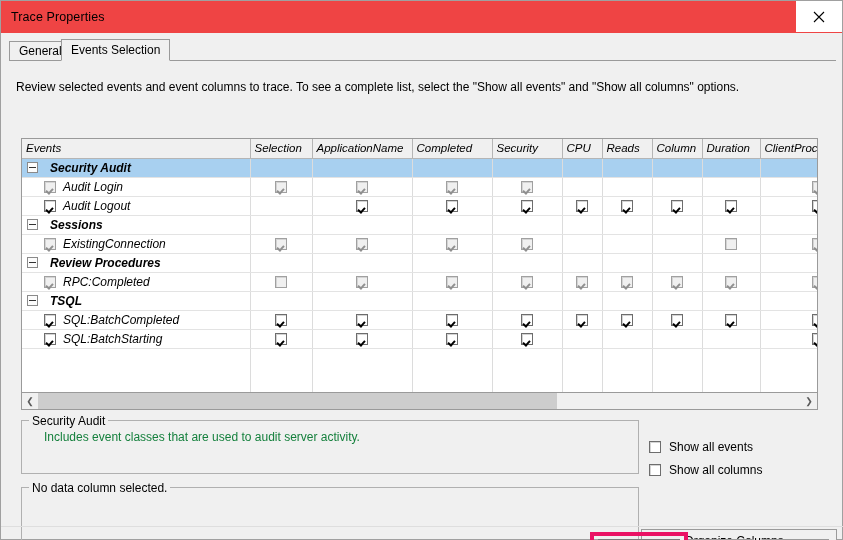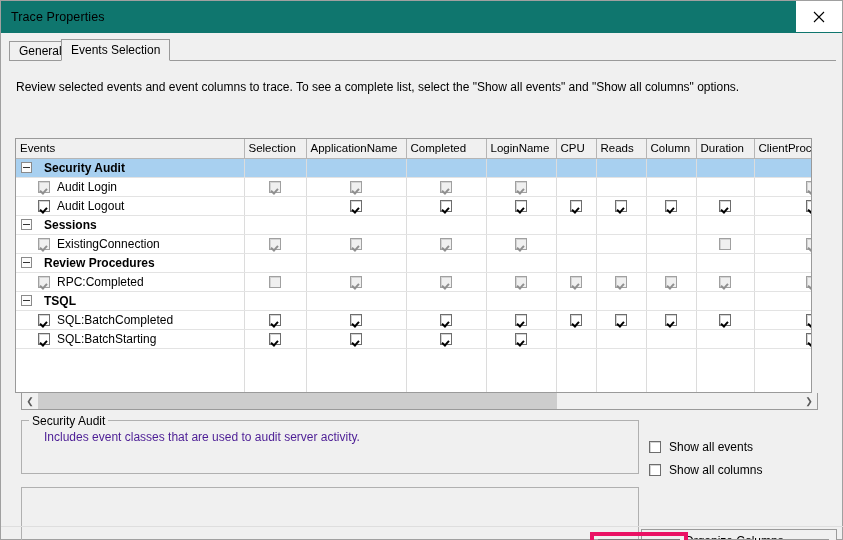--- a/index.html
+++ b/index.html
@@ -25,21 +25,21 @@
     background: #f0f0f0;
     border: 1px solid #a0a0a0;
     box-sizing: border-box;
     display: flex;
     flex-direction: column;
   }
 
   
   #titlebar {
     height: 32px;
-    background: #0f766e;
+    background: #ef4444;
     display: flex;
     align-items: center;
     flex: 0 0 auto;
     position: relative;
   }
   #title-text {
     padding-left: 10px;
     font-size: 12.5px;
     color: #000;
     letter-spacing: 0.1px;
@@ -115,27 +115,28 @@
     position: absolute;
     left: 7px; top: 20px;
     font-size: 12px;
     color: #000;
     white-space: nowrap;
   }
 
   
   #grid-wrap {
     position: absolute;
-    left: 6px; top: 78px;
+    left: 12px; top: 78px;
     width: 797px;
     height: 255px;
     background: #ffffff;
     border: 1px solid #9a9a9a;
     box-sizing: border-box;
     overflow: hidden;
+    font-style: italic;
   }
   table.grid {
     border-collapse: collapse;
     table-layout: fixed;
     width: 854px;
     font-size: 12px;
   }
   table.grid th {
     height: 19px;
     background: #f0f0f0;
@@ -282,21 +283,21 @@
     top: -7px; left: 7px;
     background: #f0f0f0;
     padding: 0 3px;
     font-size: 12px;
     color: #000;
     white-space: nowrap;
   }
   .gb-body {
     padding: 9px 10px 0 22px;
     font-size: 12px;
-    color: #4c1d95;
+    color: #15803d;
   }
   #gb-desc { left: 12px; top: 360px; width: 618px; height: 54px; }
   #gb-col  { left: 12px; top: 427px; width: 618px; height: 55px; }
 
   
   #opt-events { position: absolute; left: 640px; top: 380px; text-align: center; }
   #opt-cols   { position: absolute; left: 640px; top: 403px; }
   .optrow {
     display: flex;
     align-items: center;
@@ -380,21 +381,21 @@
             <col style="width:50px">
             <col style="width:58px">
             <col style="width:116px">
           </colgroup>
           <thead>
             <tr>
               <th class="c-events">Events</th>
               <th>Selection</th>
               <th>ApplicationName</th>
               <th>Completed</th>
-              <th>LoginName</th>
+              <th>Security</th>
               <th>CPU</th>
               <th>Reads</th>
               <th>Column</th>
               <th>Duration</th>
               <th>ClientProcessI</th>
             </tr>
           </thead>
           <tbody id="grid-body">
               <tr class="catrow selected">
                 <td class="c-events">
@@ -793,20 +794,21 @@
         </div>
         <div class="sb-btn">❯</div>
       </div>
 
       <div class="groupbox" id="gb-desc">
         <div class="gb-title">Security Audit</div>
         <div class="gb-body">Includes event classes that are used to audit server activity.</div>
       </div>
 
       <div class="groupbox" id="gb-col">
+        <div class="gb-title">No data column selected.</div>
         <div class="gb-body"></div>
       </div>
 
       <div class="optrow" id="opt-events">
         <span class="cb"></span>
         <span>Show all events</span>
       </div>
       <div class="optrow" id="opt-cols">
         <span class="cb"></span>
         <span>Show all columns</span>

